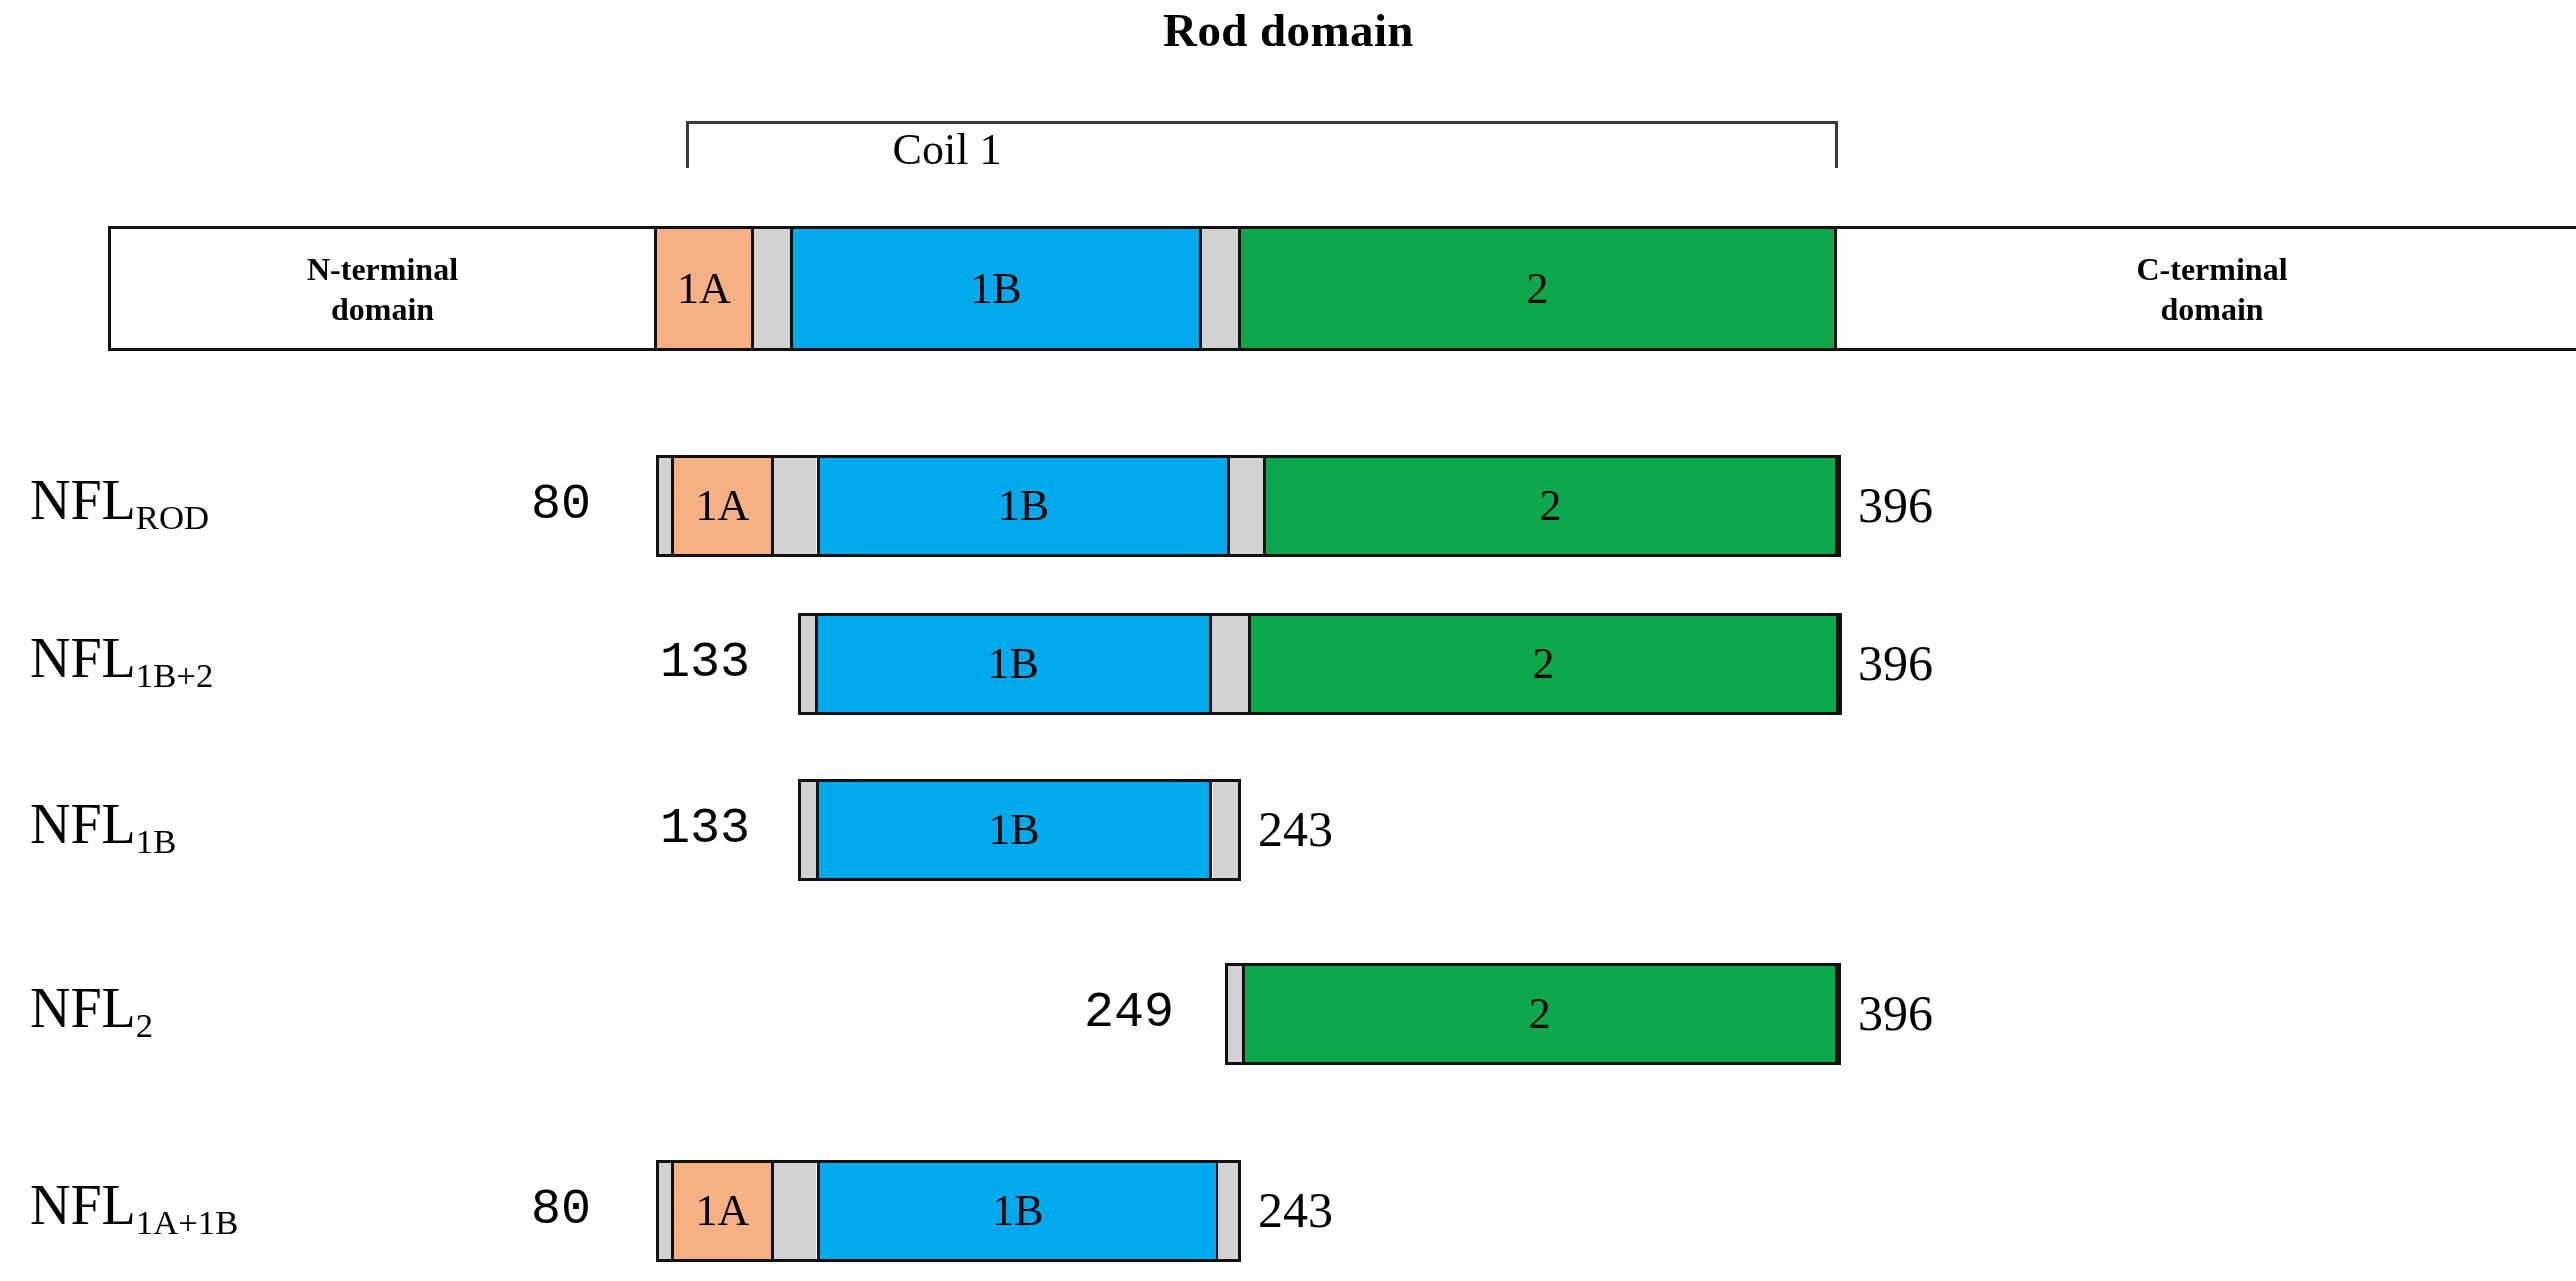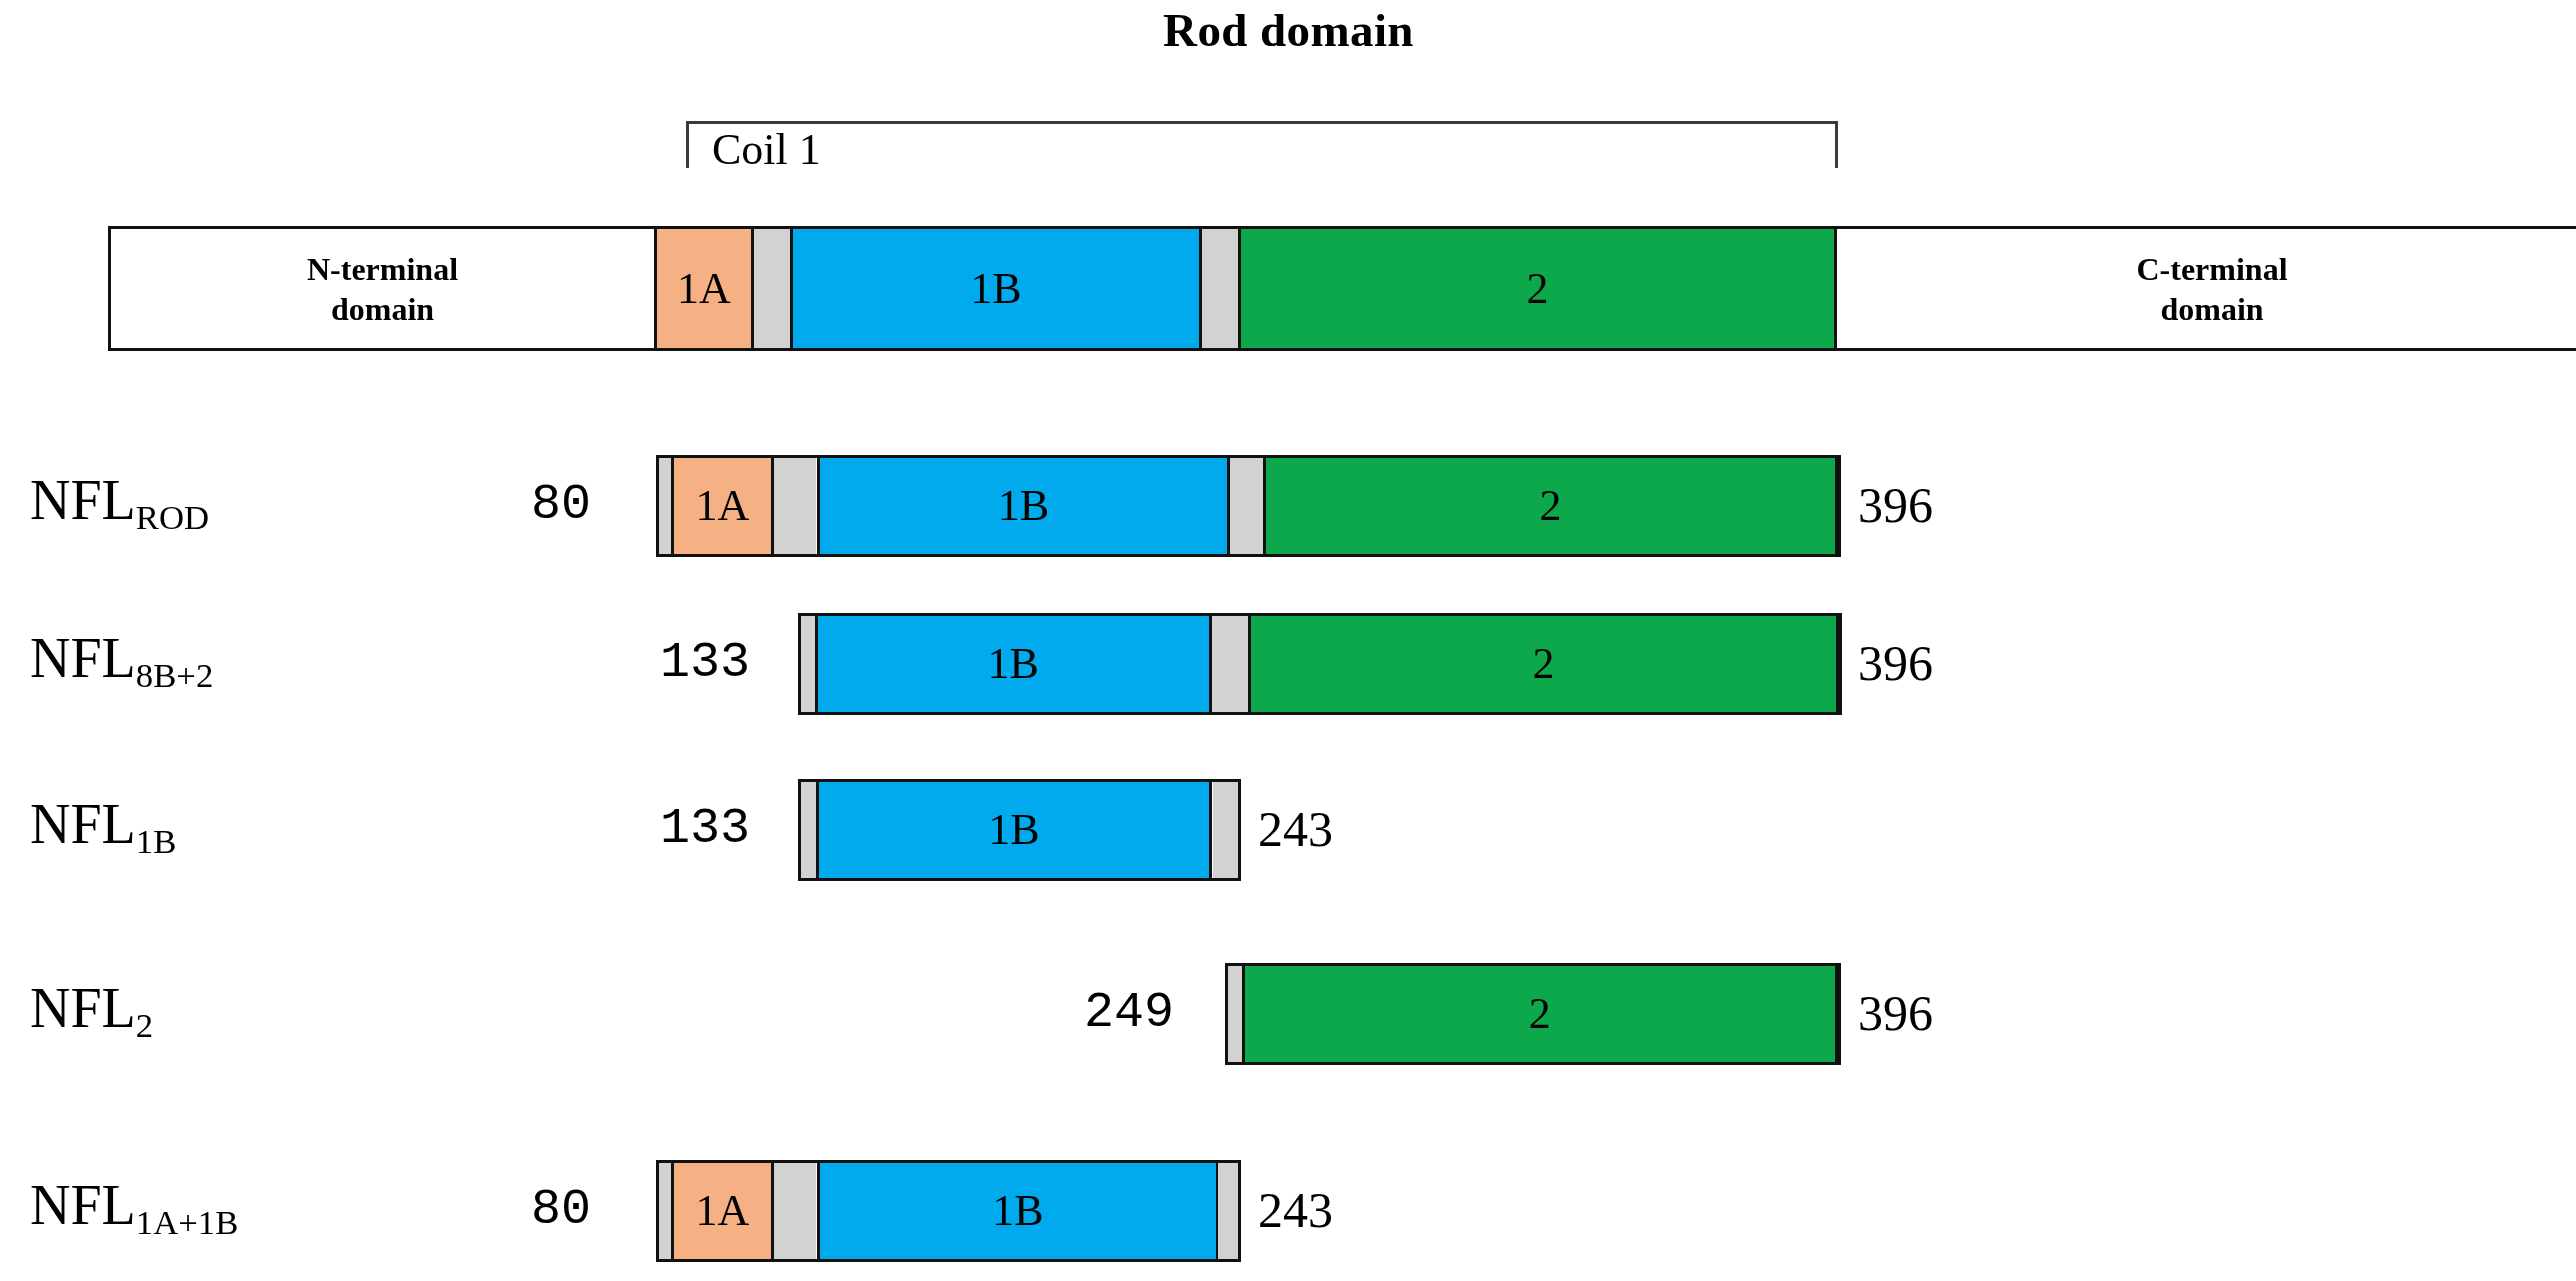--- a/index.html
+++ b/index.html
@@ -28,20 +28,21 @@
     text-align: center;
     font-size: 47px;
     font-weight: bold;
     letter-spacing: 0.4px;
     line-height: 1.05;
   }
   .coil-label {
     position: absolute;
     top: 127px;
     font-size: 44px;
+    text-align: center;
     line-height: 1.05;
   }
   #coil1-label { left: 712px;  width: 470px; }
   #coil2-label { left: 1243px; width: 606px; }
 
   
   .bracket {
     position: absolute;
     left: 686px;
     top: 121px;
@@ -184,21 +185,21 @@
       <div class="seg green bordered" style="left:604px; right:0;">
         <span>2</span>
       </div>
     </div>
 
     <div class="coord right" style="left:1858px; top:29px; width:197px;">396</div>
   </div>
 
   <div class="row" style="top:609px;">
     <div class="row-name" style="top:21px;">
-      <span>NFL</span><sub>8B+2</sub>
+      <span>NFL</span><sub>1B+2</sub>
     </div>
     <div class="coord left" style="left:576px; top:29px; width:174px;">133</div>
 
     <div class="construct" style="left:798px; top:3.8px; width:1044px;">
       <div class="seg grey" style="left:0; width:13.6px;"></div>
       <div class="seg blue bordered" style="left:13.6px; width:397px;">
         <span>1B</span>
       </div>
       <div class="seg grey" style="left:411px; width:36px;"></div>
       <div class="seg green bordered" style="left:447px; right:0;">

